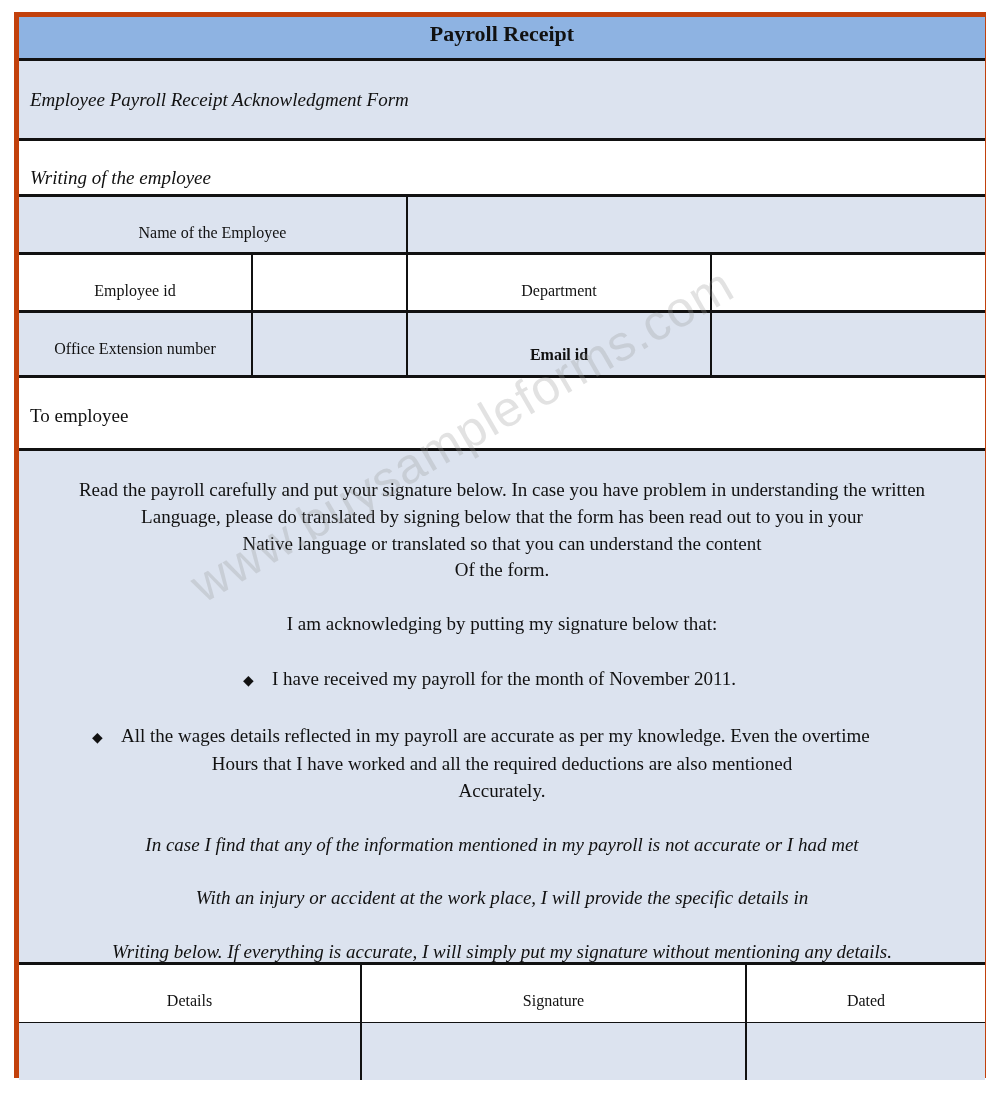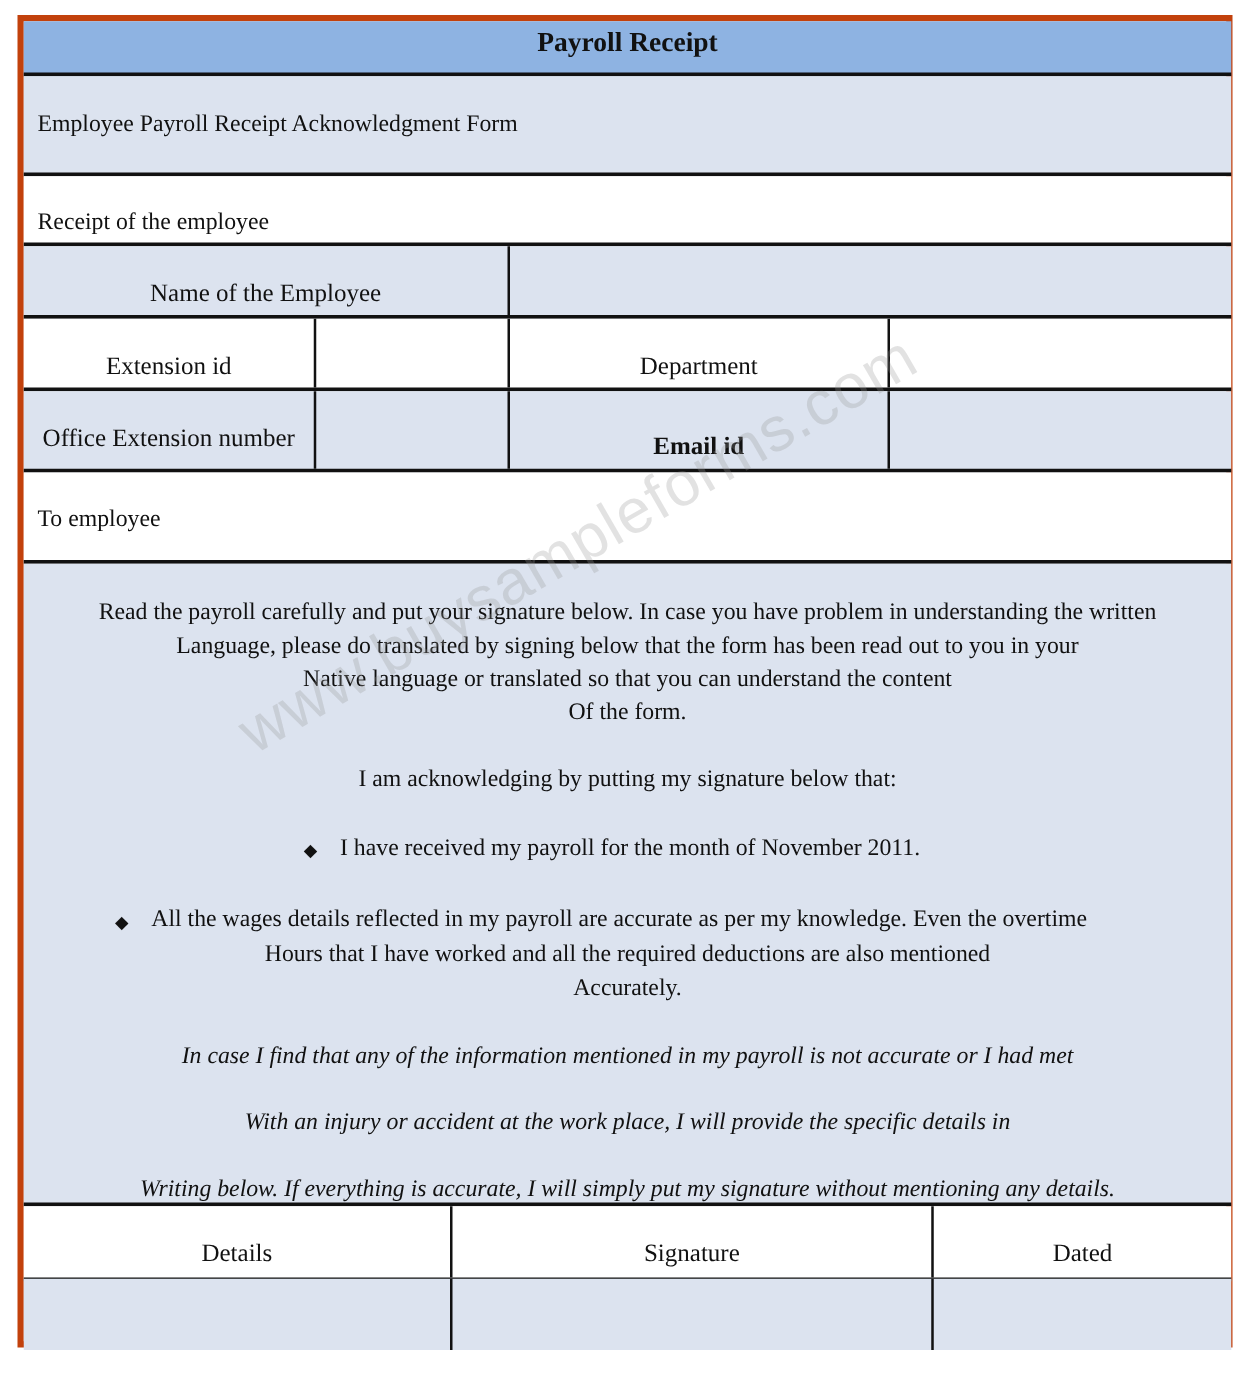--- a/index.html
+++ b/index.html
@@ -15,22 +15,22 @@
     .white { background: #ffffff; }
     .header { background: #8eb3e2; }
 
     .cell { position: absolute; top: 0; bottom: 0; border-right: 2px solid #111; }
     .cell.last { border-right: none; }
 
     .title {
       position: absolute; left: 0; right: 0; top: 4px; text-align: center;
       font-weight: bold; font-size: 22px;
     }
-    .ital { font-size: 19px; position: absolute; left: 11px; }
-    .lbl { position: absolute; left: 0; right: 0; text-align: center; font-size: 20px; }
+    .ital { font-style: italic; font-size: 19px; position: absolute; left: 11px; }
+    .lbl { position: absolute; left: 0; right: 0; text-align: center; font-size: 16px; }
     .plain { position: absolute; left: 11px; font-size: 19px; }
 
     .body-block {
       position: absolute; left: 0; right: 0; font-size: 19px; text-align: center; border-radius: 31px;
     }
     .line { position: absolute; left: 0; right: 0; text-align: center; white-space: nowrap; }
     .bullet-glyph { font-size: 14px; position: absolute; }
     .it { font-style: italic; }
 
     .watermark {
@@ -47,35 +47,35 @@
 
   <div class="row header" style="top:0; height:44px;">
     <div class="title">Payroll Receipt</div>
   </div>
 
   <div class="row blue" style="top:44px; height:80px;">
     <div class="ital" style="top:28px;">Employee Payroll Receipt Acknowledgment Form</div>
   </div>
 
   <div class="row white" style="top:124px; height:56px;">
-    <div class="ital" style="top:26px;">Receipt of the employee</div>
+    <div class="ital" style="top:26px;">Writing of the employee</div>
   </div>
 
   <div class="row blue" style="top:180px; height:58px;">
     <div class="cell" style="left:0; width:389px;">
       <div class="lbl" style="top:27px;">Name of the Employee</div>
     </div>
     <div class="cell last" style="left:389px; right:0;">
       <div class="lbl" style="top:27px;"></div>
     </div>
   </div>
 
   <div class="row white" style="top:238px; height:58px;">
     <div class="cell" style="left:0; width:234px;">
-      <div class="lbl" style="top:27px;">Extension id</div>
+      <div class="lbl" style="top:27px;">Employee id</div>
     </div>
     <div class="cell" style="left:234px; width:155px;">
       <div class="lbl" style="top:27px;"></div>
     </div>
     <div class="cell" style="left:389px; width:304px;">
       <div class="lbl" style="top:27px;">Department</div>
     </div>
     <div class="cell last" style="left:693px; right:0;">
       <div class="lbl" style="top:27px;"></div>
     </div>

